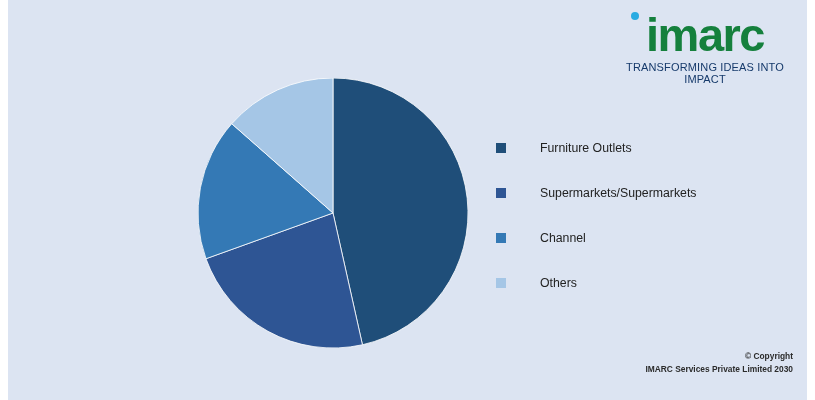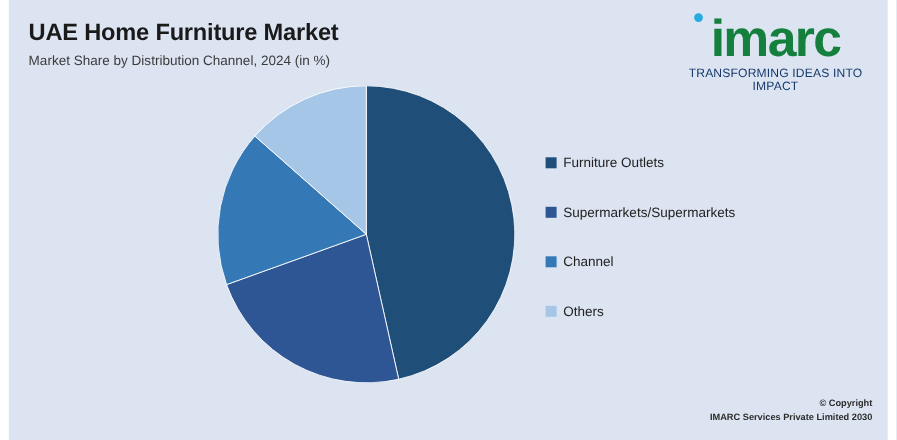--- a/index.html
+++ b/index.html
@@ -104,61 +104,58 @@
   .legend {
     position: absolute;
     left: 496px;
     top: 141px;
   }
   .legend-item {
     display: flex;
     align-items: center;
     height: 14px;
     margin-bottom: 31px;
+    gap: 28px;
   }
   .legend-item:last-child { margin-bottom: 1px; }
   .legend-swatch {
     width: 10px;
     height: 10px;
     flex: 0 0 10px;
     margin-right: 6px;
   }
   .legend-label {
     font-size: 12.3px;
     color: #222222;
     line-height: 14px;
     white-space: nowrap;
   }
 
   
   .footer {
     position: absolute;
     right: 22px;
-    bottom: 14px;
+    bottom: 24px;
     text-align: right;
   }
   .footer-line {
     font-size: 8.4px;
     font-weight: bold;
     color: #2b2b2b;
     line-height: 13px;
   }
 </style>
 </head>
 <body style="background: rgb(220, 228, 242);">
 
 <div id="infographic">
 
   <div class="gutter left"></div>
   <div class="gutter right"></div>
 
-  <div class="header">
-    <div class="chart-title">UAE Home Furniture Market</div>
-    <div class="chart-subtitle">Market Share by Distribution Channel, 2024 (in %)</div>
-  </div>
 
   <div class="logo">
     <div class="logo-wordmark">
       <span class="logo-dot"></span>
       <span>imarc</span>
     </div>
     <div class="logo-tagline">TRANSFORMING IDEAS INTO IMPACT</div>
   </div>
 
   <div class="pie-wrap">

